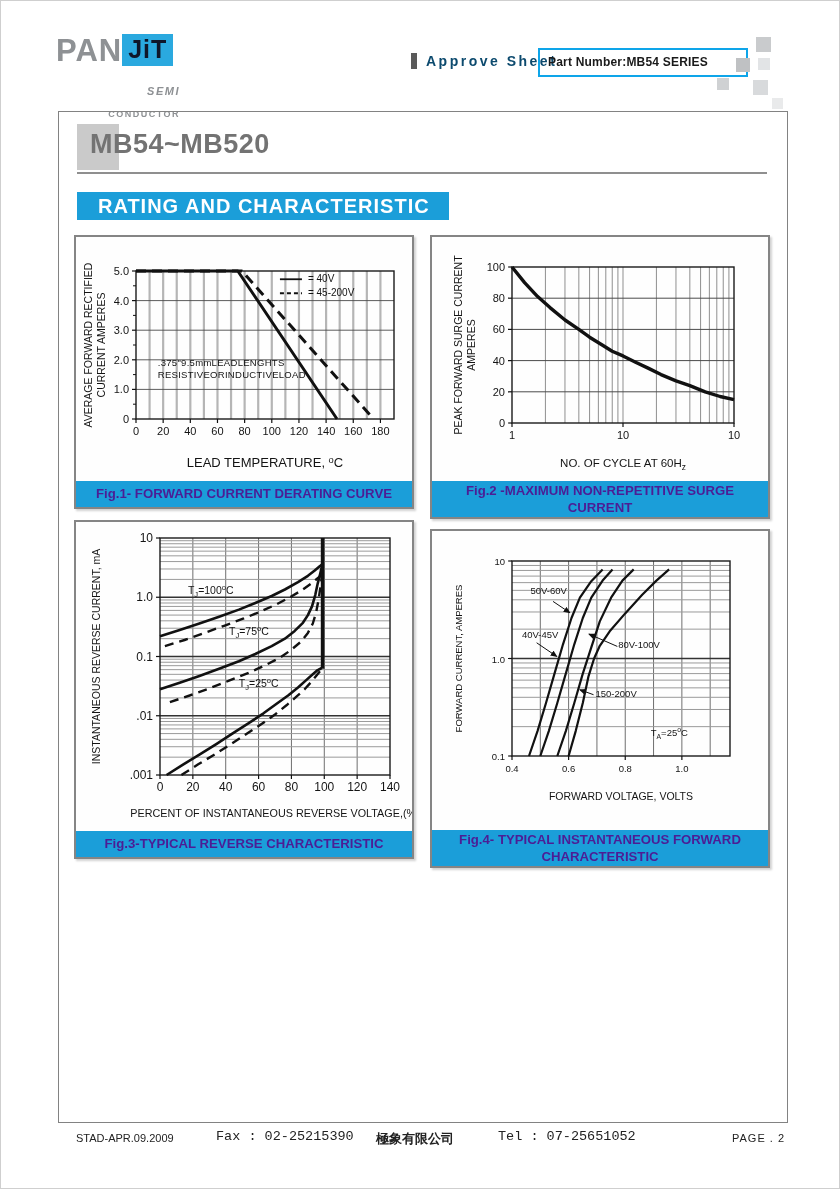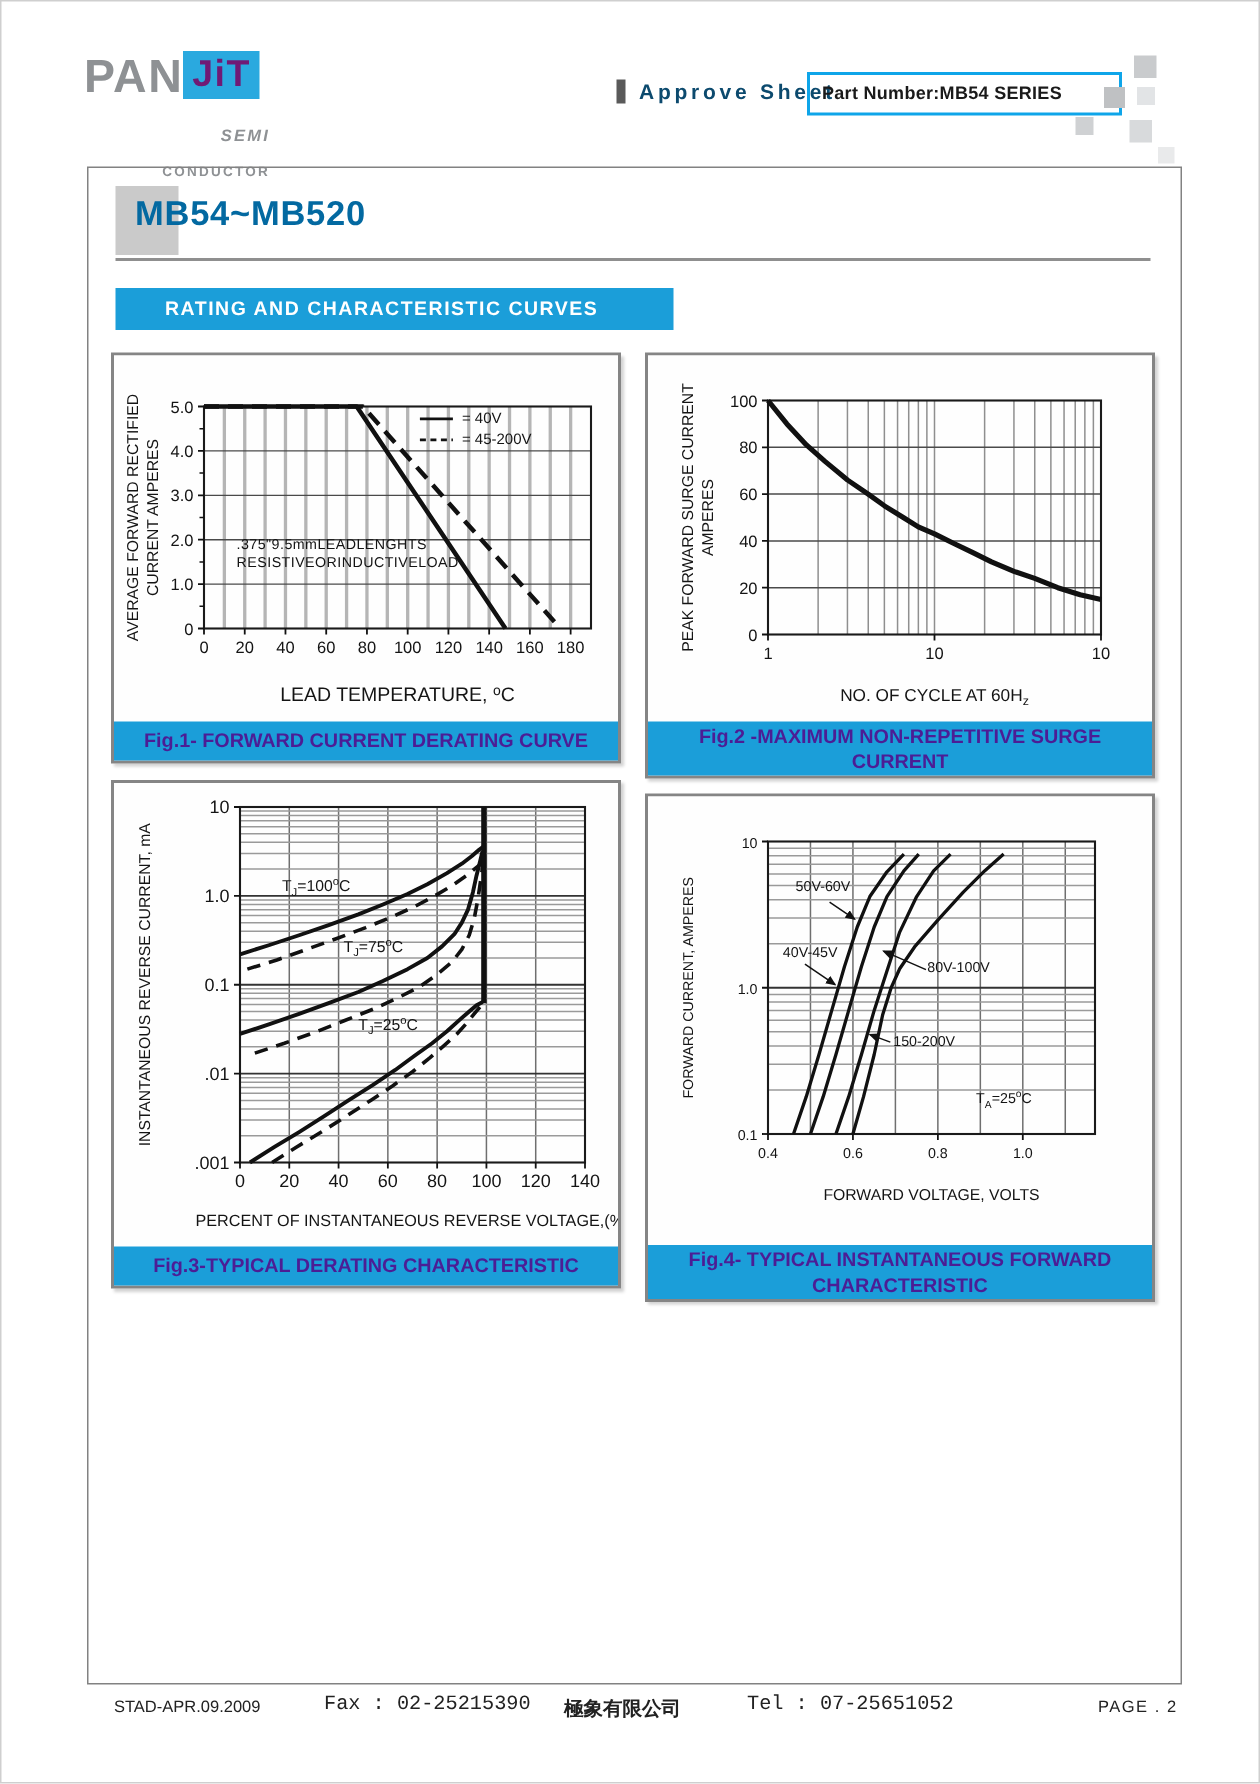--- a/index.html
+++ b/index.html
@@ -3,39 +3,39 @@
 <meta charset="utf-8">
 <style>
   html,body{margin:0;padding:0;background:#e8e8e8;}
   .page{position:relative;width:840px;height:1189px;background:#ffffff;margin:0 auto;
         font-family:"Liberation Sans",sans-serif;color:#1a1a1a;overflow:hidden;
         border:1px solid #cfcfcf;box-sizing:border-box;}
   
   .logo{position:absolute;left:55px;top:33px;width:124px;}
   .logo-row{display:flex;align-items:flex-start;}
   .logo-pan{font-size:31px;font-weight:bold;color:#8e9194;letter-spacing:1px;line-height:34px;}
-  .logo-jit{background:#2aa9df;color:#701a75;font-size:25px;font-weight:bold;
+  .logo-jit{background:#2aa9df;color:#0f172a;font-size:25px;font-weight:bold;
             padding:2px 6px 4px 6px;line-height:26px;letter-spacing:1px;}
   .logo-sub{color:#8e9194;font-weight:bold;text-align:right;letter-spacing:1.5px;}
   .logo-sub.s1{font-size:11px;margin-top:17px;font-style:italic;}
   .logo-sub.s2{font-size:9px;margin-top:12px;}
   .approve{position:absolute;left:410px;top:52px;display:flex;align-items:center;}
   .approve-bar{display:inline-block;width:6px;height:16px;background:#5a5a5a;margin-right:9px;}
   .approve-text{font-size:14px;font-weight:bold;letter-spacing:2.5px;color:#0c4a6e;}
   .partbox{position:absolute;left:537px;top:47px;width:198px;height:25px;border:2px solid #0ea5e9;
            font-size:12px;font-weight:bold;line-height:25px;padding-left:8px;letter-spacing:.2px;}
   .px{position:absolute;}
   
   .content{position:absolute;left:57px;top:110px;width:728px;height:1010px;
            border:1px solid #828282;}
   .titleSquare{position:absolute;left:18px;top:12px;width:42px;height:46px;background:#cacaca;}
-  .docTitle{position:absolute;left:31px;top:17px;font-size:23px;font-weight:bold;letter-spacing:.5px;color:#0369a1;}
+  .docTitle{position:absolute;left:31px;top:17px;font-size:27px;font-weight:bold;letter-spacing:.5px;color:#737373;}
   .rule{position:absolute;left:18px;top:60px;width:690px;height:2px;background:#8f8f8f;}
   .banner{position:absolute;left:18px;top:80px;width:372px;height:28px;background:#1b9ed9;
-          color:#fff;font-size:13px;font-weight:bold;letter-spacing:1px;line-height:28px;padding-left:33px;box-sizing:border-box;}
+          color:#fff;font-size:20px;font-weight:bold;letter-spacing:1px;line-height:28px;padding-left:21px;box-sizing:border-box;}
   
   .panel{position:absolute;background:#fefefe;border:2px solid #858585;box-shadow:2px 2px 2px rgba(0,0,0,.18);}
   .panel svg{display:block;background:#fefefe;}
   svg text{font-family:"Liberation Sans",sans-serif;fill:#141414;}
   .caption{position:absolute;left:0;right:0;bottom:0;background:#1b9ed9;color:#4c1d95;
            font-weight:bold;font-size:13.2px;line-height:1.3;text-align:center;
            display:flex;align-items:center;justify-content:center;padding:0 8px;box-sizing:border-box;}
   
   .foot{position:absolute;font-size:11px;color:#222;}
   .mono{font-family:"Liberation Mono",monospace;font-size:13.5px;}
@@ -278,21 +278,21 @@
           <line x1="80" y1="193.75" x2="84" y2="193.75" stroke="#111" stroke-width="1.2"></line>
           <text x="77" y="197.75" text-anchor="end" font-size="12">.01</text>
           <line x1="80" y1="253" x2="84" y2="253" stroke="#111" stroke-width="1.2"></line>
           <text x="77" y="257" text-anchor="end" font-size="12">.001</text>
           <text x="111.92857142857143" y="72.33383215679174" text-anchor="start" font-size="10.5"><tspan>T</tspan><tspan font-size="72%" dy="3">J</tspan><tspan dy="-3">=100</tspan><tspan font-size="72%" dy="-4">o</tspan><tspan dy="4">C</tspan></text>
           <text x="153" y="112.51422916039962" text-anchor="start" font-size="10.5"><tspan>T</tspan><tspan font-size="72%" dy="3">J</tspan><tspan dy="-3">=75</tspan><tspan font-size="72%" dy="-4">o</tspan><tspan dy="4">C</tspan></text>
           <text x="162.85714285714286" y="164.63681964031935" text-anchor="start" font-size="10.5"><tspan>T</tspan><tspan font-size="72%" dy="3">J</tspan><tspan dy="-3">=25</tspan><tspan font-size="72%" dy="-4">o</tspan><tspan dy="4">C</tspan></text>
           <text x="199" y="295" text-anchor="middle" font-size="10.8"><tspan>PERCENT OF INSTANTANEOUS REVERSE VOLTAGE,(%)</tspan></text>
           <text x="24" y="134.5" text-anchor="middle" font-size="10.5" transform="rotate(-90 24 134.5)">INSTANTANEOUS  REVERSE  CURRENT,  mA</text>
         </svg>
-      <div class="caption" style="height:26px;">Fig.3-TYPICAL DERATING CHARACTERISTIC</div>
+      <div class="caption" style="height:26px;">Fig.3-TYPICAL REVERSE CHARACTERISTIC</div>
     </div>
 
     <div class="panel" style="left:371px;top:417px;width:336px;height:335px;">
       <svg id="chart-3" width="336" height="299">
           <line x1="108.3116883116883" y1="30" x2="108.3116883116883" y2="225" stroke="#6f6f6f" stroke-width="1"></line>
           <line x1="136.6233766233766" y1="30" x2="136.6233766233766" y2="225" stroke="#6f6f6f" stroke-width="1"></line>
           <line x1="164.93506493506493" y1="30" x2="164.93506493506493" y2="225" stroke="#6f6f6f" stroke-width="1"></line>
           <line x1="193.24675324675326" y1="30" x2="193.24675324675326" y2="225" stroke="#6f6f6f" stroke-width="1"></line>
           <line x1="221.5584415584416" y1="30" x2="221.5584415584416" y2="225" stroke="#6f6f6f" stroke-width="1"></line>
           <line x1="249.87012987012986" y1="30" x2="249.87012987012986" y2="225" stroke="#6f6f6f" stroke-width="1"></line>

